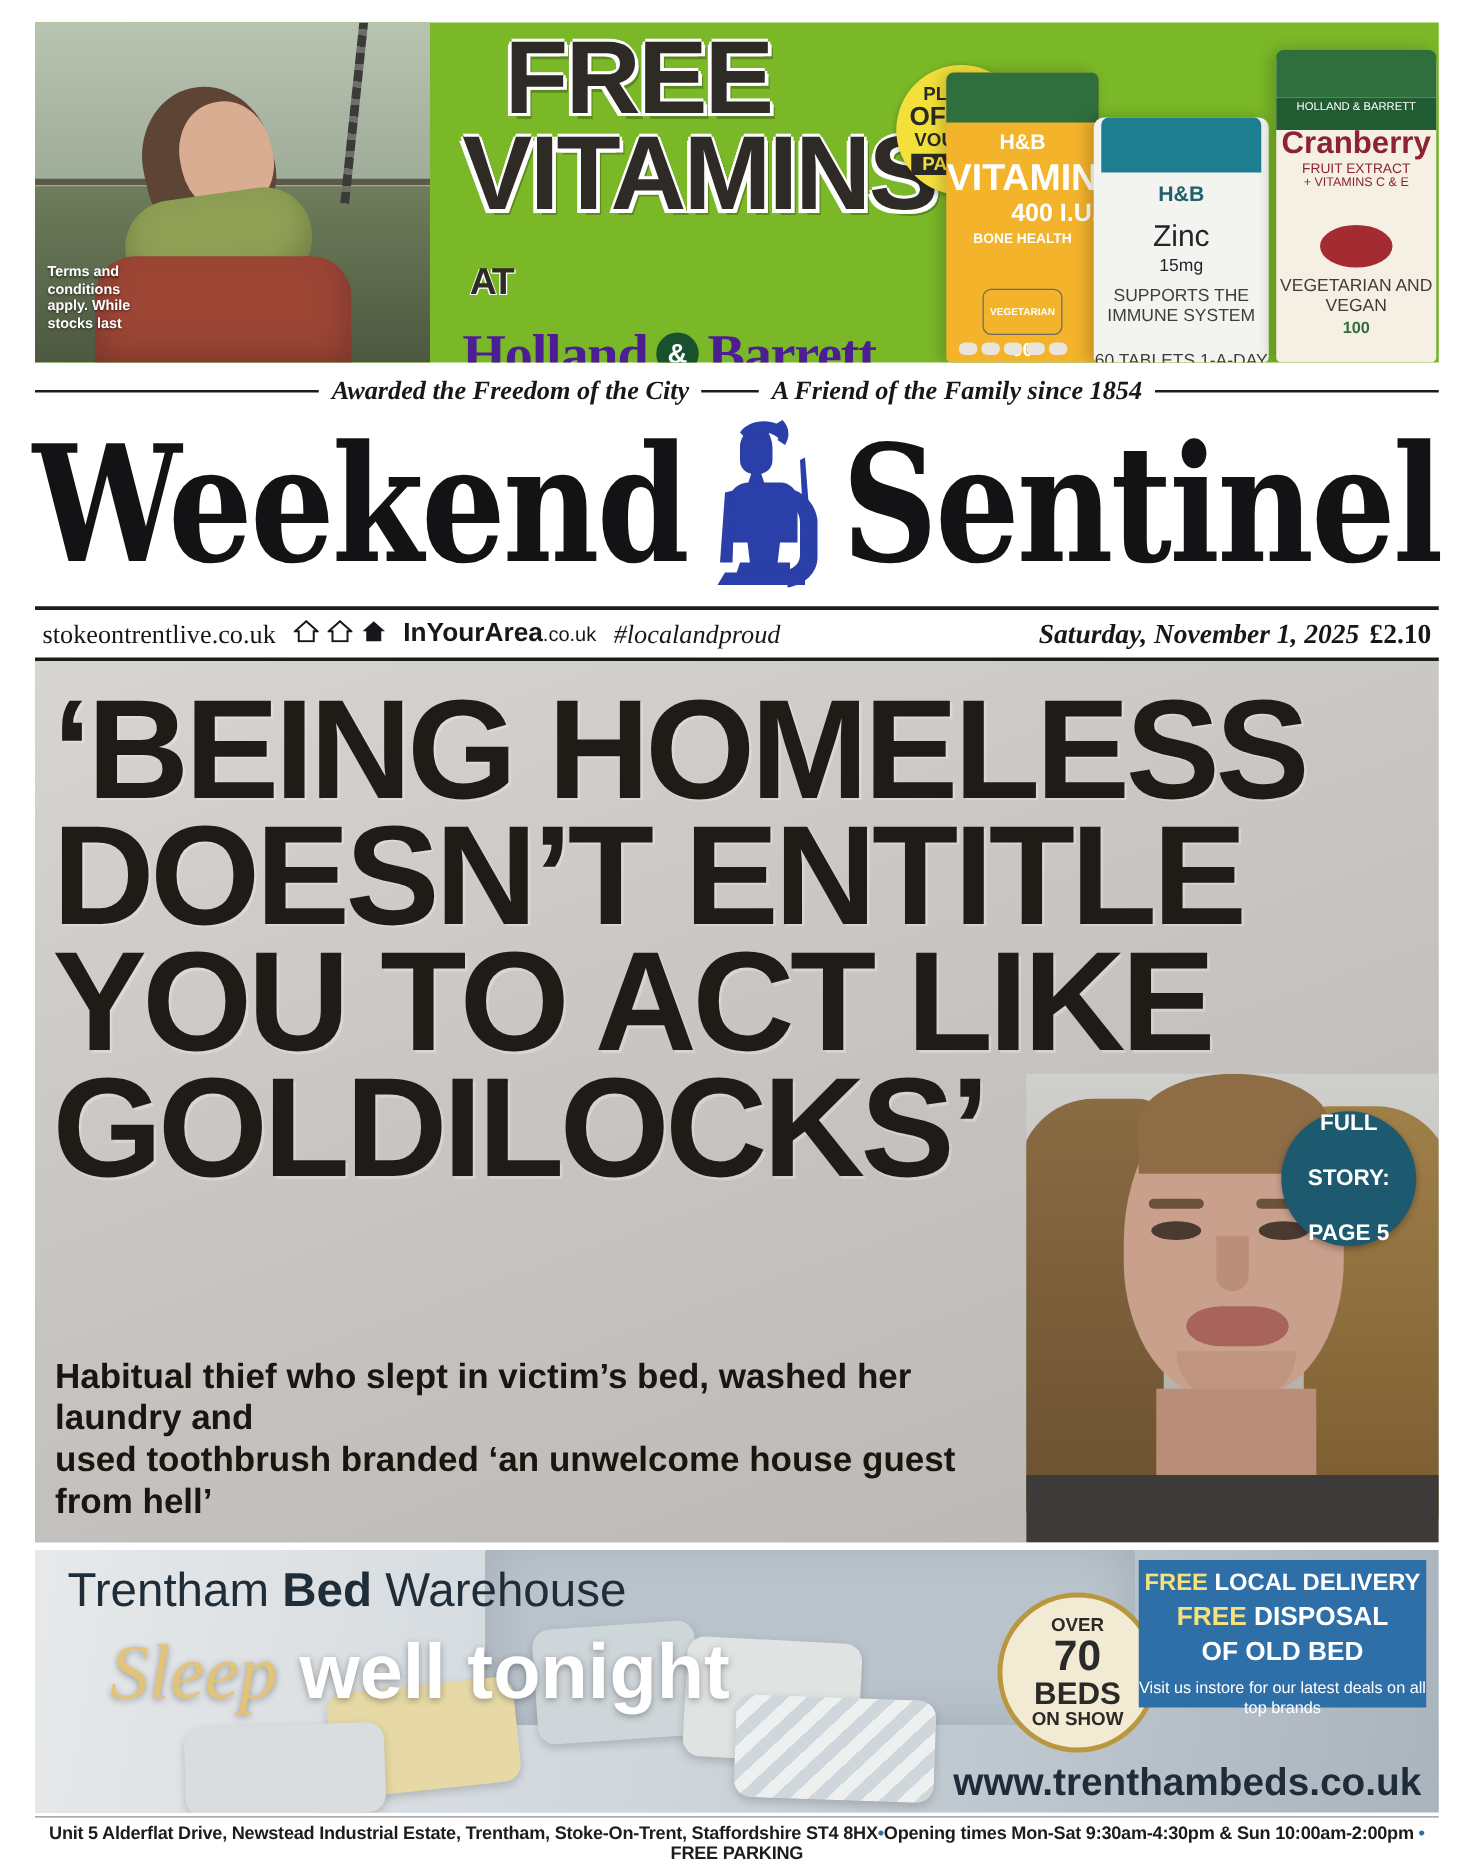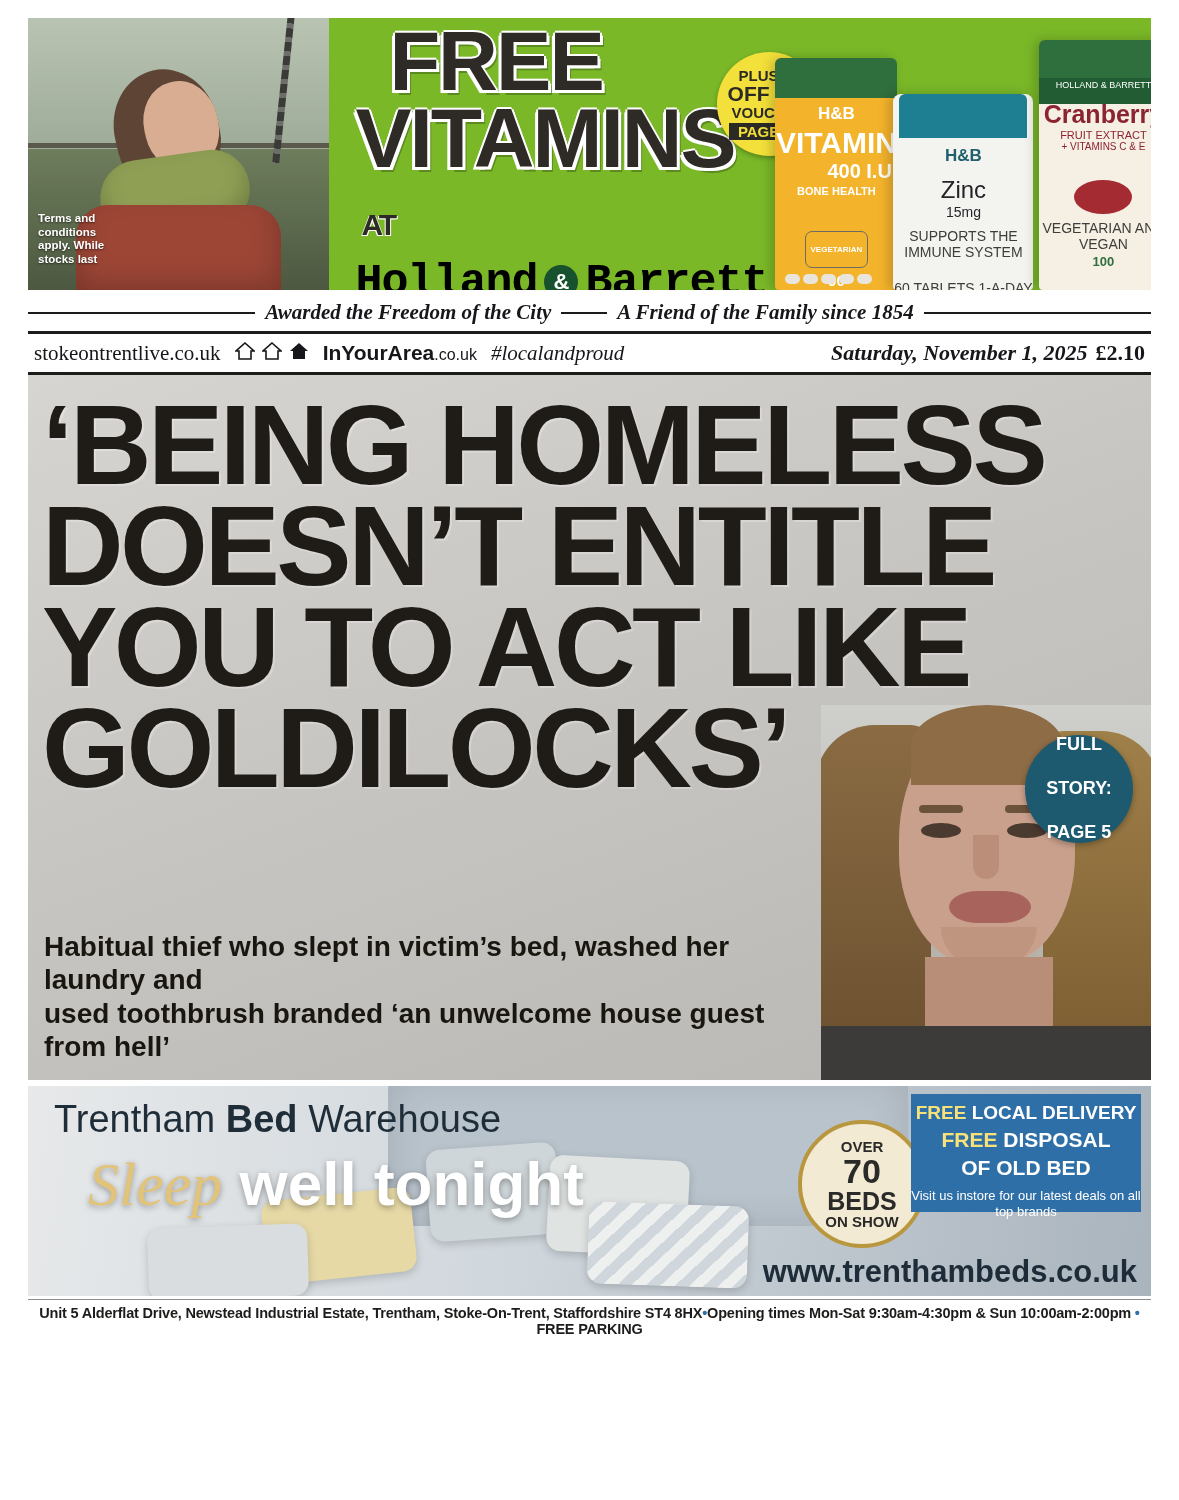--- a/index.html
+++ b/index.html
@@ -131,24 +131,24 @@
     margin-left: 6px;
   }
   .hb-row {
     margin-top: 2px;
     margin-left: 8px;
     display: flex;
     align-items: center;
     gap: 4px;
   }
   .hb-text {
-    font-family: Liberation Mono, monospace;
+    font-family: Liberation Serif, serif;
     font-weight: 700;
     font-size: 45px;
-    color: #000000;
+    color: #4c1d95;
     letter-spacing: -1px;
   }
   .hb-text b { font-weight: 900; }
   .hb-amp {
     display: inline-block;
     width: 34px; height: 34px;
     border-radius: 50%;
     background: #17512d;
     color: #ffffff;
     font-size: 22px;
@@ -615,20 +615,39 @@
   </div>
 
   <div class="rule-row">
     <div class="line"></div>
     <div class="tagline">Awarded the Freedom of the City</div>
     <div class="divider"></div>
     <div class="tagline">A Friend of the Family since 1854</div>
     <div class="line"></div>
   </div>
 
+  <div class="masthead">
+    <div class="mast-word">Weekend</div>
+    <div class="knight">
+      <svg viewBox="0 0 112 140" width="112" height="140" aria-hidden="true">
+        <g fill="#2b3fa8">
+          <path d="M56 6 c-12 0 -20 8 -20 18 l0 10 c0 6 4 10 9 11 l-3 9 14 0 -3 -9 c5 -1 9 -5 9 -11 l0 -10 c0 -10 -8 -18 -6 -18z"></path>
+          <path d="M36 12 c8 -12 30 -12 38 0 l-6 6 c-6 -8 -20 -8 -26 0z"></path>
+          <path d="M70 2 c6 6 6 14 2 20 l-6 -4 c3 -4 3 -9 -1 -13z"></path>
+          <path d="M44 52 l24 0 c8 0 14 6 14 14 l0 34 -14 0 -4 34 -18 0 -4 -34 -14 0 0 -34 c0 -8 6 -14 16 -14z"></path>
+          <path d="M72 56 c14 2 24 12 26 26 l0 30 c0 12 -10 22 -24 24 l0 -14 c6 -2 10 -6 10 -12 l0 -26 c0 -8 -5 -14 -12 -16z"></path>
+          <path d="M32 58 l-8 2 -4 56 10 0 z"></path>
+          <path d="M84 34 l4 -2 6 76 -6 2z"></path>
+          <path d="M36 116 l40 0 0 12 -44 0z"></path>
+          <path d="M24 124 l64 0 0 10 -70 0z"></path>
+        </g>
+      </svg>
+    </div>
+    <div class="mast-word">Sentinel</div>
+  </div>
 
   <div class="infobar">
     <span class="site">stokeontrentlive.co.uk</span>
     <span class="house-icons">
       <span>
         <svg width="20" height="18" viewBox="0 0 20 18">
             <path d="M10 1 L19 9 H16 V17 H4 V9 H1 Z" fill="none" stroke="#17161a" stroke-width="1.6"></path>
           </svg>
       </span>
       <span>

